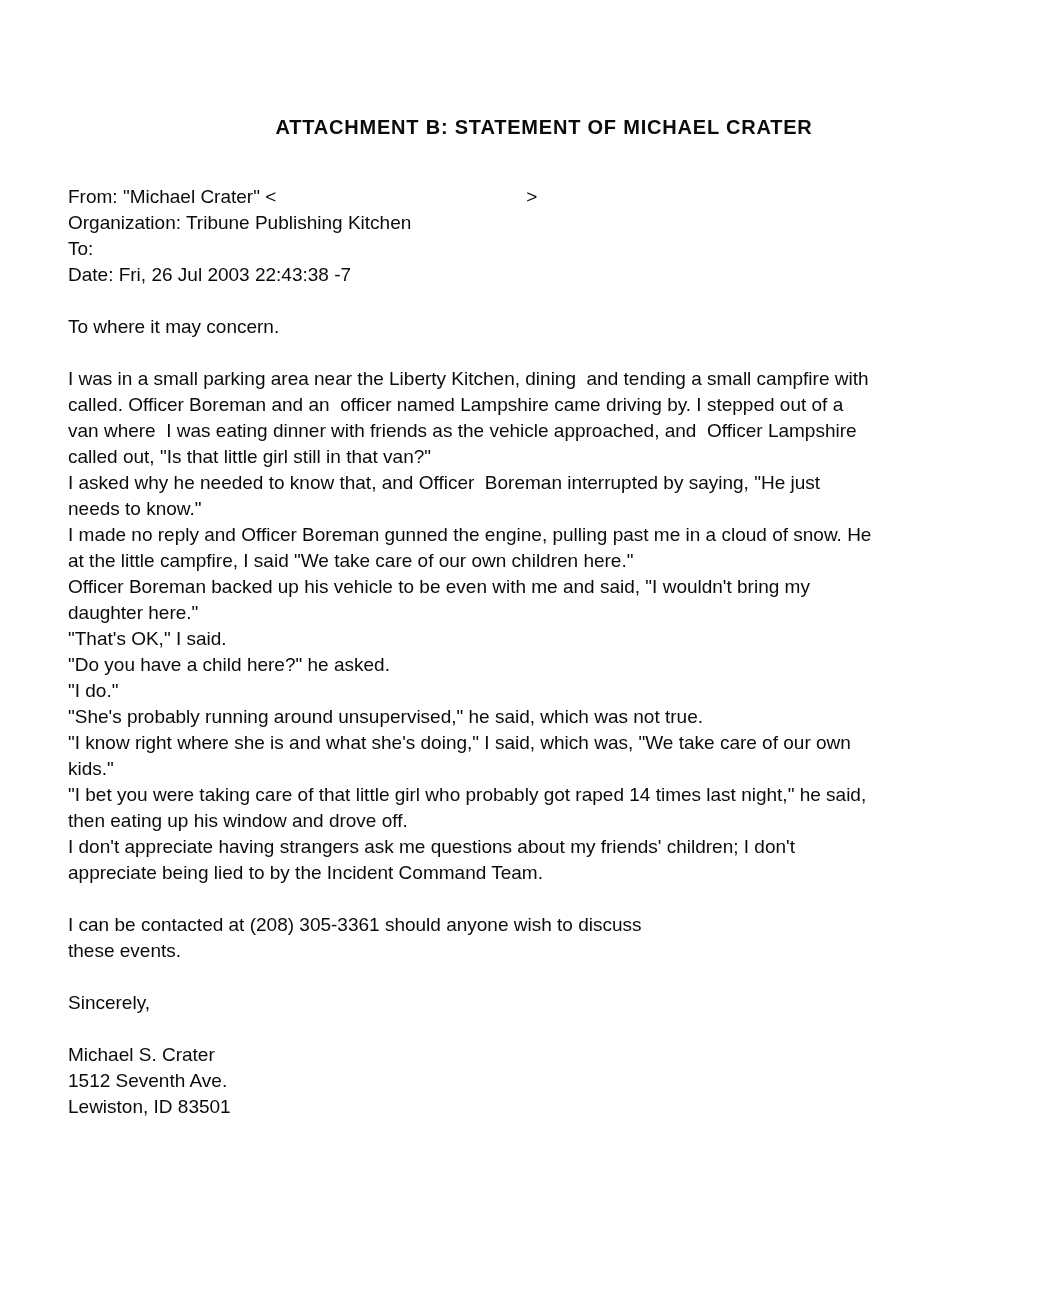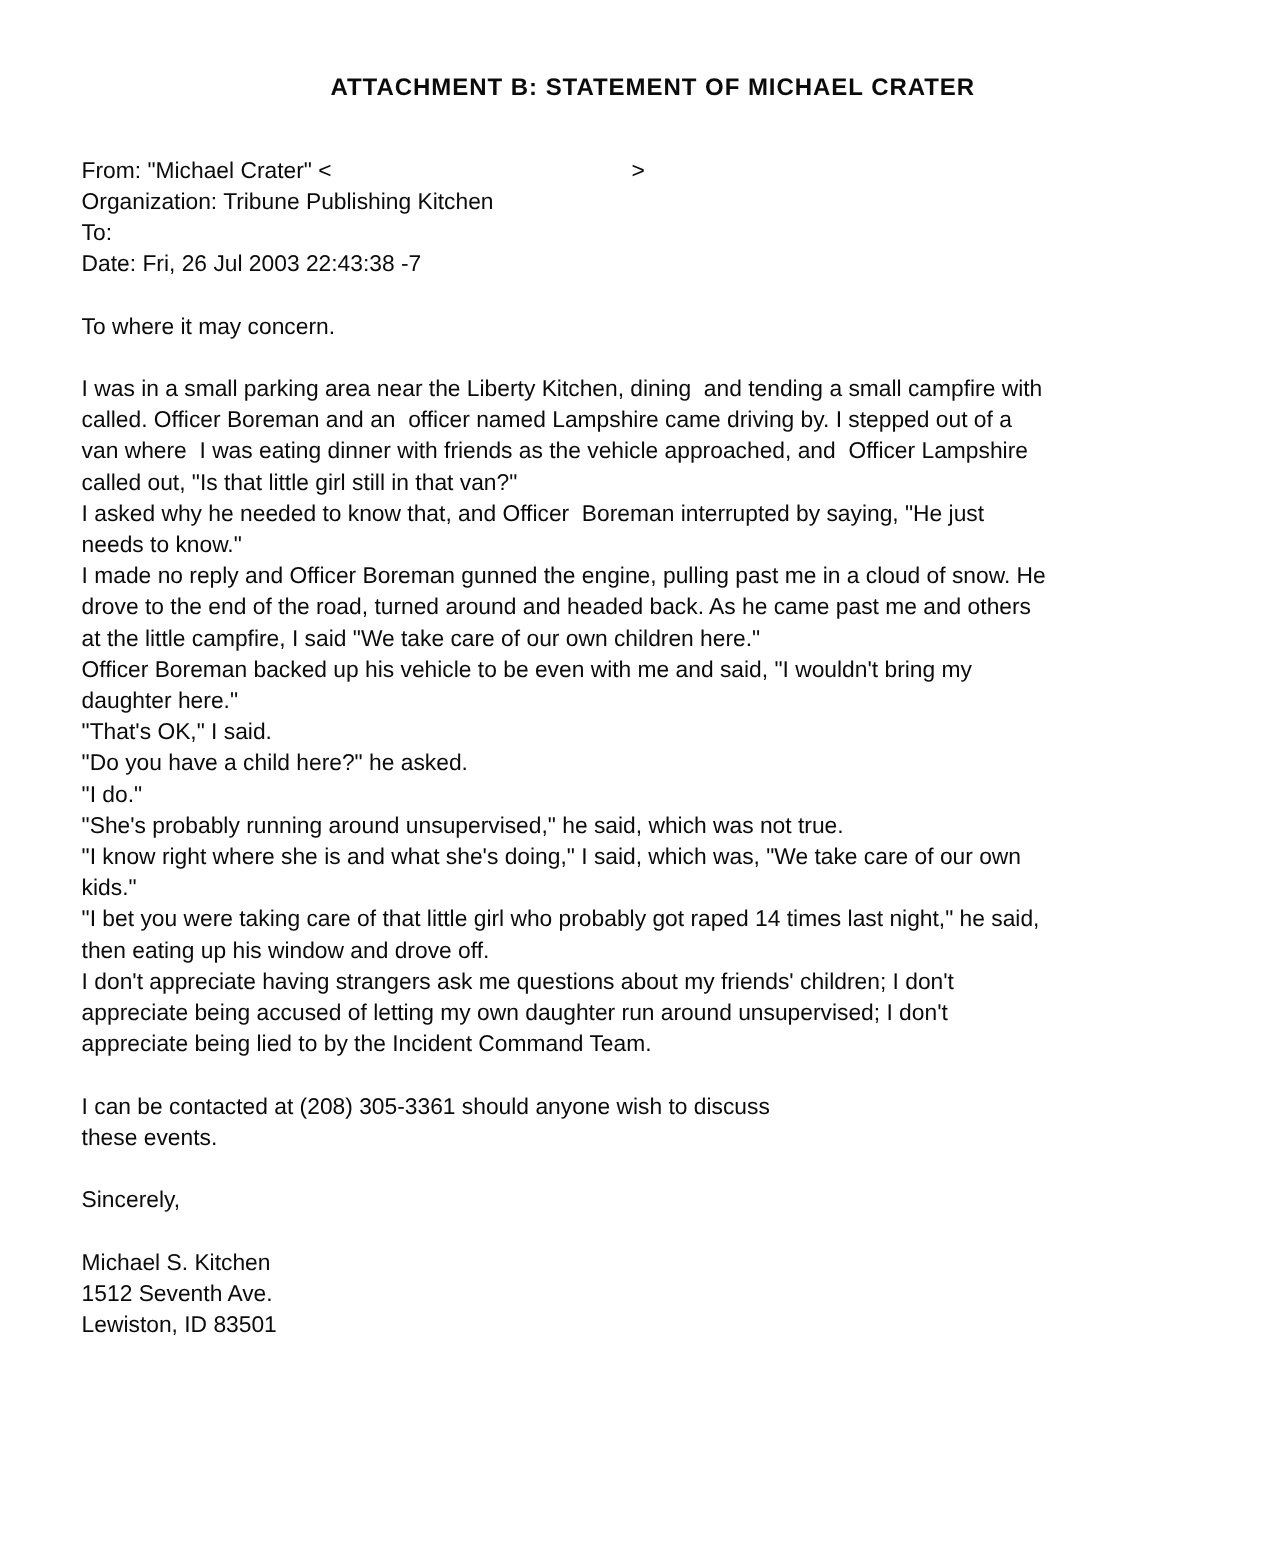--- a/index.html
+++ b/index.html
@@ -10,21 +10,21 @@
   .page {
     position: relative;
     width: 1060px;
     height: 1293px;
     background: #ffffff;
     color: #0b0b0b;
     font-family: "Liberation Sans", "DejaVu Sans", sans-serif;
     font-size: 19px;
     line-height: 26px;
     box-sizing: border-box;
-    padding: 60px 40px 0 68px;
+    padding: 114px 40px 0 68px;
     overflow: hidden;
   }
   .doc-title {
     margin: 0 0 44px 0;
     text-align: center;
     font-size: 20px;
     font-weight: bold;
     letter-spacing: 0.8px;
     white-space: pre;
   }
@@ -61,45 +61,43 @@
 
 
   <div class="section">
       <div class="line">I was in a small parking area near the Liberty Kitchen, dining  and tending a small campfire with</div>
       <div class="line">called. Officer Boreman and an  officer named Lampshire came driving by. I stepped out of a</div>
       <div class="line">van where  I was eating dinner with friends as the vehicle approached, and  Officer Lampshire</div>
       <div class="line">called out, "Is that little girl still in that van?"</div>
       <div class="line">I asked why he needed to know that, and Officer  Boreman interrupted by saying, "He just</div>
       <div class="line">needs to know."</div>
       <div class="line">I made no reply and Officer Boreman gunned the engine, pulling past me in a cloud of snow. He</div>
-      <div class="line">drove to the end of the road, turned around and headed back. As he came past me and others</div>
       <div class="line">at the little campfire, I said "We take care of our own children here."</div>
       <div class="line">Officer Boreman backed up his vehicle to be even with me and said, "I wouldn't bring my</div>
       <div class="line">daughter here."</div>
       <div class="line">"That's OK," I said.</div>
       <div class="line">"Do you have a child here?" he asked.</div>
       <div class="line">"I do."</div>
       <div class="line">"She's probably running around unsupervised," he said, which was not true.</div>
       <div class="line">"I know right where she is and what she's doing," I said, which was, "We take care of our own</div>
       <div class="line">kids."</div>
       <div class="line">"I bet you were taking care of that little girl who probably got raped 14 times last night," he said,</div>
       <div class="line">then eating up his window and drove off.</div>
       <div class="line">I don't appreciate having strangers ask me questions about my friends' children; I don't</div>
-      <div class="line">appreciate being accused of letting my own daughter run around unsupervised; I don't</div>
       <div class="line">appreciate being lied to by the Incident Command Team.</div>
     </div>
 
   <div class="section">
       <div class="line">I can be contacted at (208) 305-3361 should anyone wish to discuss</div>
       <div class="line">these events.</div>
     </div>
 
   <div class="section">
     <div class="line">Sincerely,</div>
   </div>
 
   <div class="section">
-      <div class="line">Michael S. Kitchen</div>
+      <div class="line">Michael S. Crater</div>
       <div class="line">1512 Seventh Ave.</div>
       <div class="line">Lewiston, ID 83501</div>
     </div>
 
 </div>
 
 </body></html>

